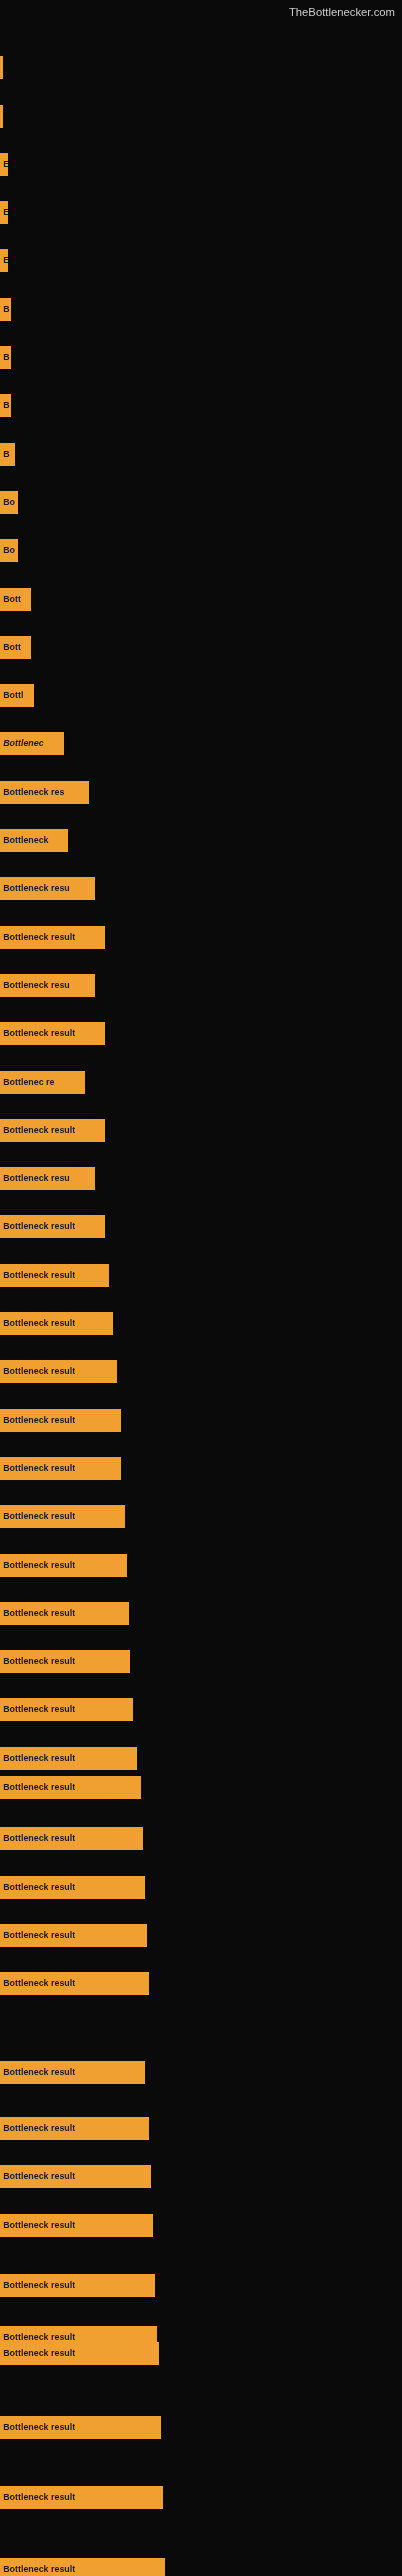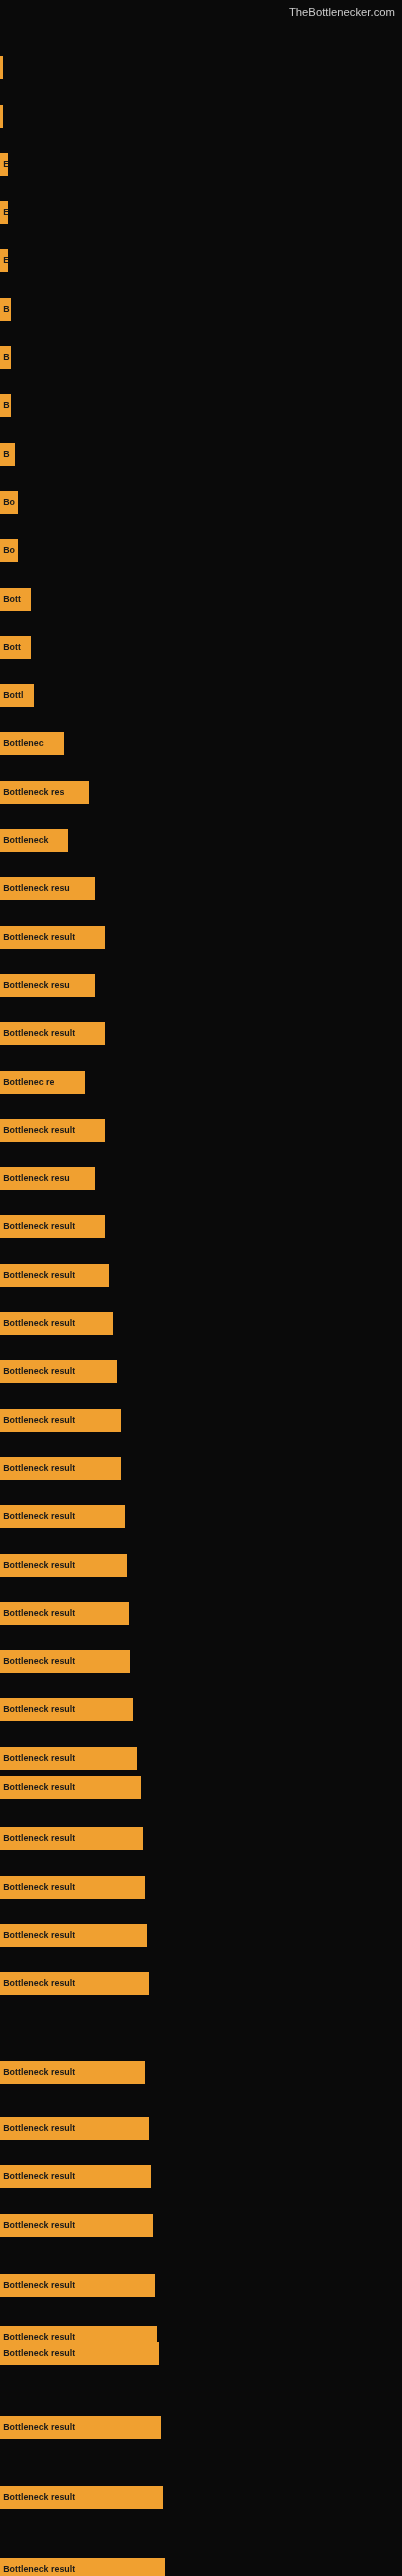--- a/index.html
+++ b/index.html
@@ -122,21 +122,21 @@
     <div class="bar-row" style="position: absolute; top: 612px; left: 0px; width: 403px; height: 22.5px;">
       <div class="bar" style="width: 31px;">
         <span class="bar-label">Bott</span>
       </div>
     </div>
     <div class="bar-row" style="position: absolute; top: 660px; left: 0px; width: 403px; height: 22.5px;">
       <div class="bar" style="width: 34px;">
         <span class="bar-label">Bottl</span>
       </div>
     </div>
-    <div class="bar-row" style="position: absolute; top: 708px; left: 0px; width: 403px; height: 22.5px;">
+    <div class="bar-row" style="position: absolute; top: 708px; left: 0px; width: 403px; height: 22.5px; font-style: italic;">
       <div class="bar" style="width: 64px;">
         <span class="bar-label">Bottlenec</span>
       </div>
     </div>
     <div class="bar-row" style="position: absolute; top: 757px; left: 0px; width: 403px; height: 22.5px;">
       <div class="bar" style="width: 89px;">
         <span class="bar-label">Bottleneck res</span>
       </div>
     </div>
     <div class="bar-row" style="position: absolute; top: 805px; left: 0px; width: 403px; height: 22.5px;">

